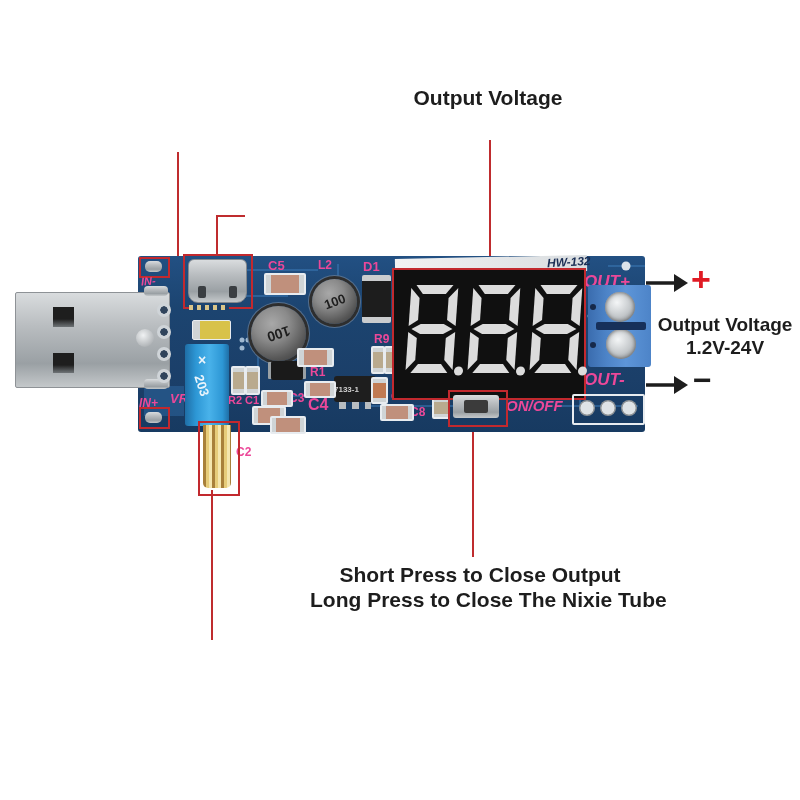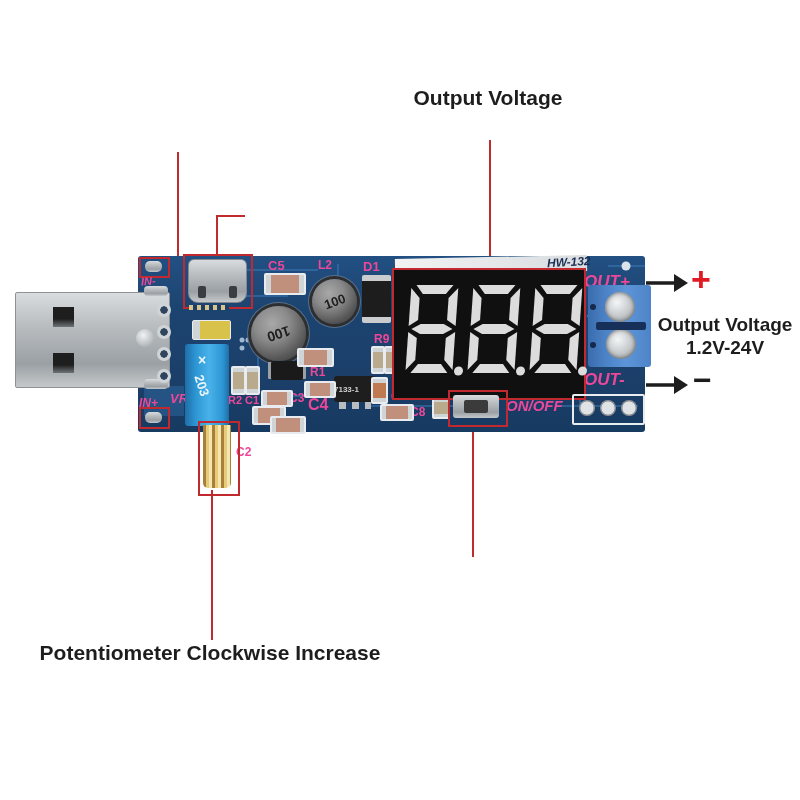--- a/index.html
+++ b/index.html
@@ -217,18 +217,21 @@
     <div>Output Voltage</div>
     <div>1.2V-24V</div>
   </div>
 
   <svg class="arrow-svg" style="left:646px;top:374px;" width="42" height="22">
     <line x1="0" y1="11" x2="29" y2="11" stroke="#1d1d1d" stroke-width="3.5"></line>
     <polygon points="28,2 42,11 28,20" fill="#1d1d1d"></polygon>
   </svg>
   <div class="abs" style="left:693px;top:362px;color:#1d1d1d;font-weight:bold;font-size:32px;">−</div>
 
+  <div class="lbl" style="left:310px;top:562px;width:340px;">
+    <div>Short Press to Close Output</div>
+    <div>Long Press to Close The Nixie Tube</div>
+  </div>
 
   <div class="lbl" style="left:35px;top:640px;width:350px;">
-    <div>Potentiometer Clockwise Increase</div>
   </div>
 
 </div>
 
 </body></html>

